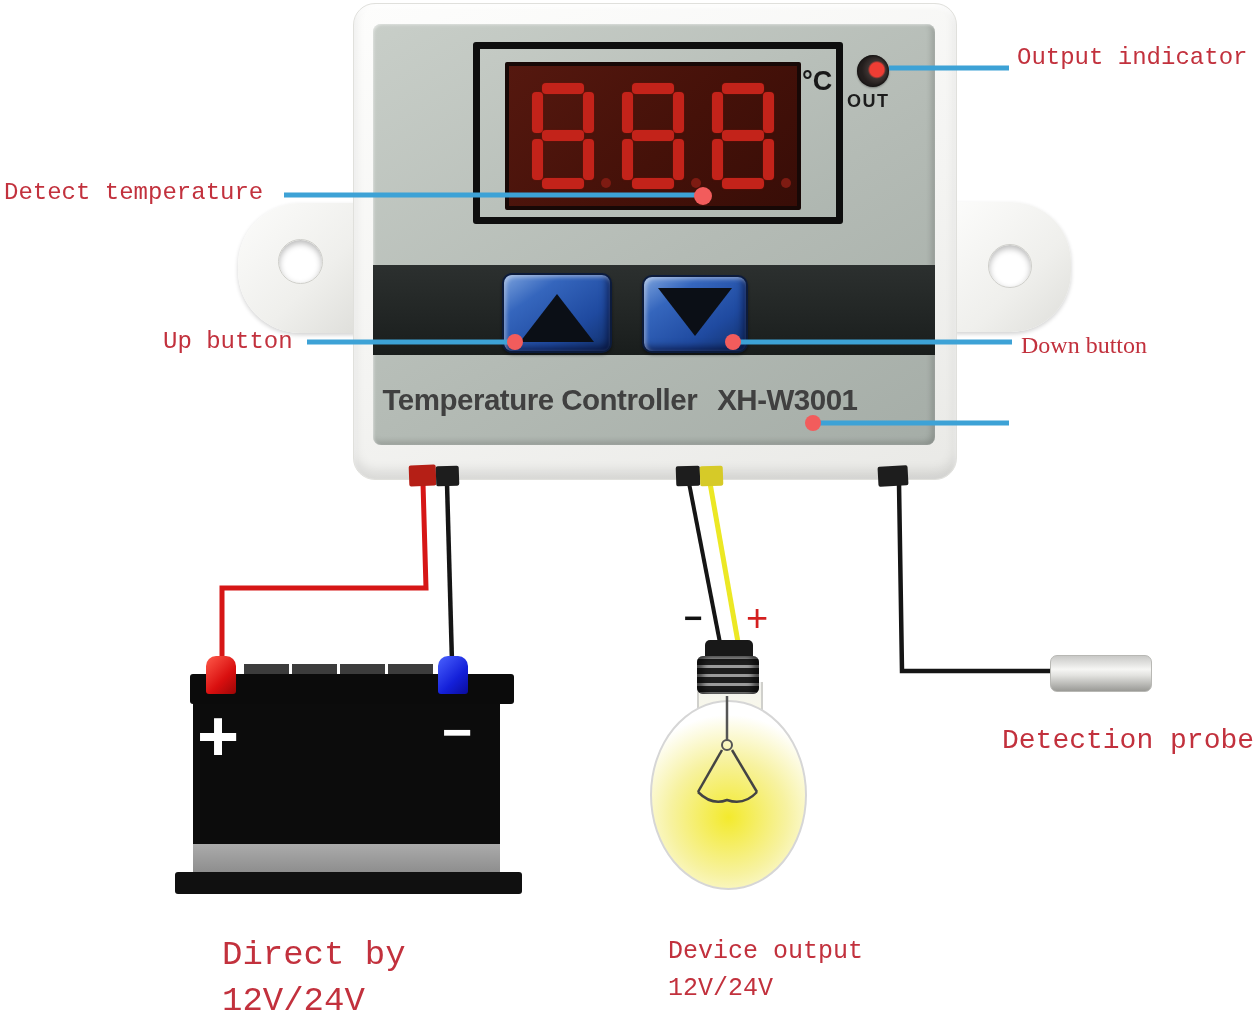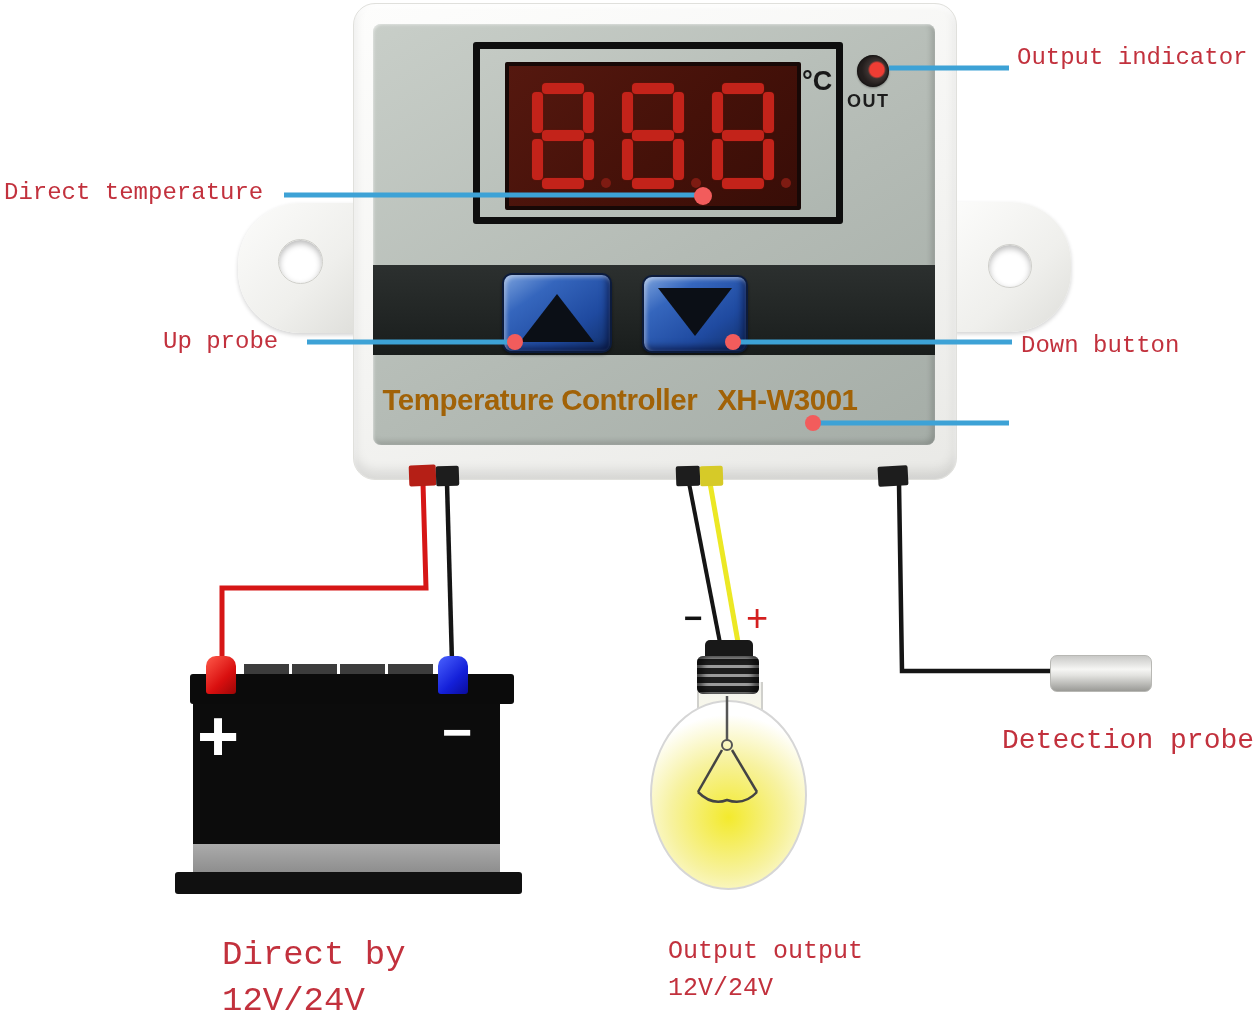--- a/index.html
+++ b/index.html
@@ -47,21 +47,21 @@
     background:linear-gradient(145deg,#7ba2dd 0%,#3566bd 28%,#1f4aa0 68%,#12306a 100%);
     box-shadow:inset 2px 2px 4px rgba(255,255,255,.45), inset -3px -4px 7px rgba(0,0,30,.55), 0 2px 3px rgba(0,0,0,.4);}
   #btn-up{left:502px;top:273px;width:110px;height:80px;}
   #btn-down{left:642px;top:275px;width:106px;height:78px;}
   .tri-up{position:absolute;left:50%;bottom:9px;transform:translateX(-50%);width:0;height:0;
     border-left:37px solid transparent;border-right:37px solid transparent;border-bottom:48px solid #0b0f16;}
   .tri-down{position:absolute;left:50%;top:11px;transform:translateX(-50%);width:0;height:0;
     border-left:37px solid transparent;border-right:37px solid transparent;border-top:48px solid #0b0f16;}
 
   #title-row{left:373px;top:383px;width:562px;z-index:6;display:flex;justify-content:center;gap:20px;
-    transform:translateX(-34px);font-size:29.5px;font-weight:700;color:#a16207;letter-spacing:-.5px;white-space:nowrap;}
+    transform:translateX(-34px);font-size:29.5px;font-weight:700;color:#404040;letter-spacing:-.5px;white-space:nowrap;}
 
   .terminal{z-index:6;border-radius:2px;}
   #term-red{left:409px;top:465px;width:27px;height:21px;background:#b51f16;transform:rotate(-2deg);}
   #term-blk1{left:436px;top:466px;width:23px;height:20px;background:#1d1d1d;transform:rotate(-2deg);}
   #term-blkm{left:676px;top:466px;width:24px;height:20px;background:#1d1d1d;transform:rotate(-2deg);}
   #term-yel{left:700px;top:466px;width:23px;height:20px;background:#d6ca28;transform:rotate(-2deg);}
   #term-blkr{left:878px;top:466px;width:30px;height:20px;background:#1d1d1d;transform:rotate(-3deg);}
 
   .ear{z-index:2;background:linear-gradient(135deg,#fcfcfb 0%,#efefec 60%,#dededa 100%);
     box-shadow:0 2px 4px rgba(0,0,0,.18);}
@@ -103,21 +103,21 @@
   
   #probe{left:1050px;top:655px;width:102px;height:37px;z-index:4;border-radius:7px;
     border:1px solid #b8b8b4;box-sizing:border-box;
     background:linear-gradient(180deg,#c9c9c7 0%,#f6f6f4 38%,#e3e3e0 55%,#9a9a96 100%);}
 
   
   .ann{z-index:30;font-family:"Liberation Mono","DejaVu Sans Mono",monospace;color:#c2313d;white-space:nowrap;}
   #lbl-output{left:1017px;top:44px;font-size:24px;}
   #lbl-detect{left:4px;top:179px;font-size:24px;}
   #lbl-up{left:163px;top:328px;font-size:24px;}
-  #lbl-down{left:1021px;top:332px;font-size:24px;}
+  #lbl-down{left:1021px;top:332px;font-size:24px;font-family:Liberation Serif, serif;}
   #lbl-product{left:1021px;top:412px;font-size:24px;}
   #lbl-probe{left:1002px;top:725px;font-size:28px;}
   #lbl-powered{left:222px;top:932px;font-size:34px;line-height:46px;}
   #lbl-direct{left:668px;top:933px;font-size:25px;line-height:37px;}
   #bulb-minus{left:684px;top:600px;z-index:6;color:#111111;font-size:32px;font-weight:700;}
   #bulb-plus{left:746px;top:597px;z-index:6;color:#d41f1f;font-size:38px;font-weight:400;}
 </style>
 </head>
 <body>
 
@@ -229,25 +229,25 @@
     <line x1="307" y1="342" x2="515" y2="342" stroke="#3da2d6" stroke-width="5"></line>
     <line x1="733" y1="342" x2="1012" y2="342" stroke="#3da2d6" stroke-width="5"></line>
     <line x1="813" y1="423" x2="1009" y2="423" stroke="#3da2d6" stroke-width="5"></line>
     <circle cx="703" cy="196" r="9" fill="#f25c5c"></circle>
     <circle cx="515" cy="342" r="8" fill="#f25c5c"></circle>
     <circle cx="733" cy="342" r="8" fill="#f25c5c"></circle>
     <circle cx="813" cy="423" r="8" fill="#f25c5c"></circle>
   </svg>
 
   <div class="abs ann" id="lbl-output">Output indicator</div>
-  <div class="abs ann" id="lbl-detect">Direct temperature</div>
-  <div class="abs ann" id="lbl-up">Up probe</div>
+  <div class="abs ann" id="lbl-detect">Detect temperature</div>
+  <div class="abs ann" id="lbl-up">Up button</div>
   <div class="abs ann" id="lbl-down">Down button</div>
   <div class="abs ann" id="lbl-probe">Detection probe</div>
   <div class="abs ann" id="lbl-powered">
     <div>Direct by</div>
     <div>12V/24V</div>
   </div>
   <div class="abs ann" id="lbl-direct">
-    <div>Output output</div>
+    <div>Device output</div>
     <div>12V/24V</div>
   </div>
 </div>
 
 </body></html>

